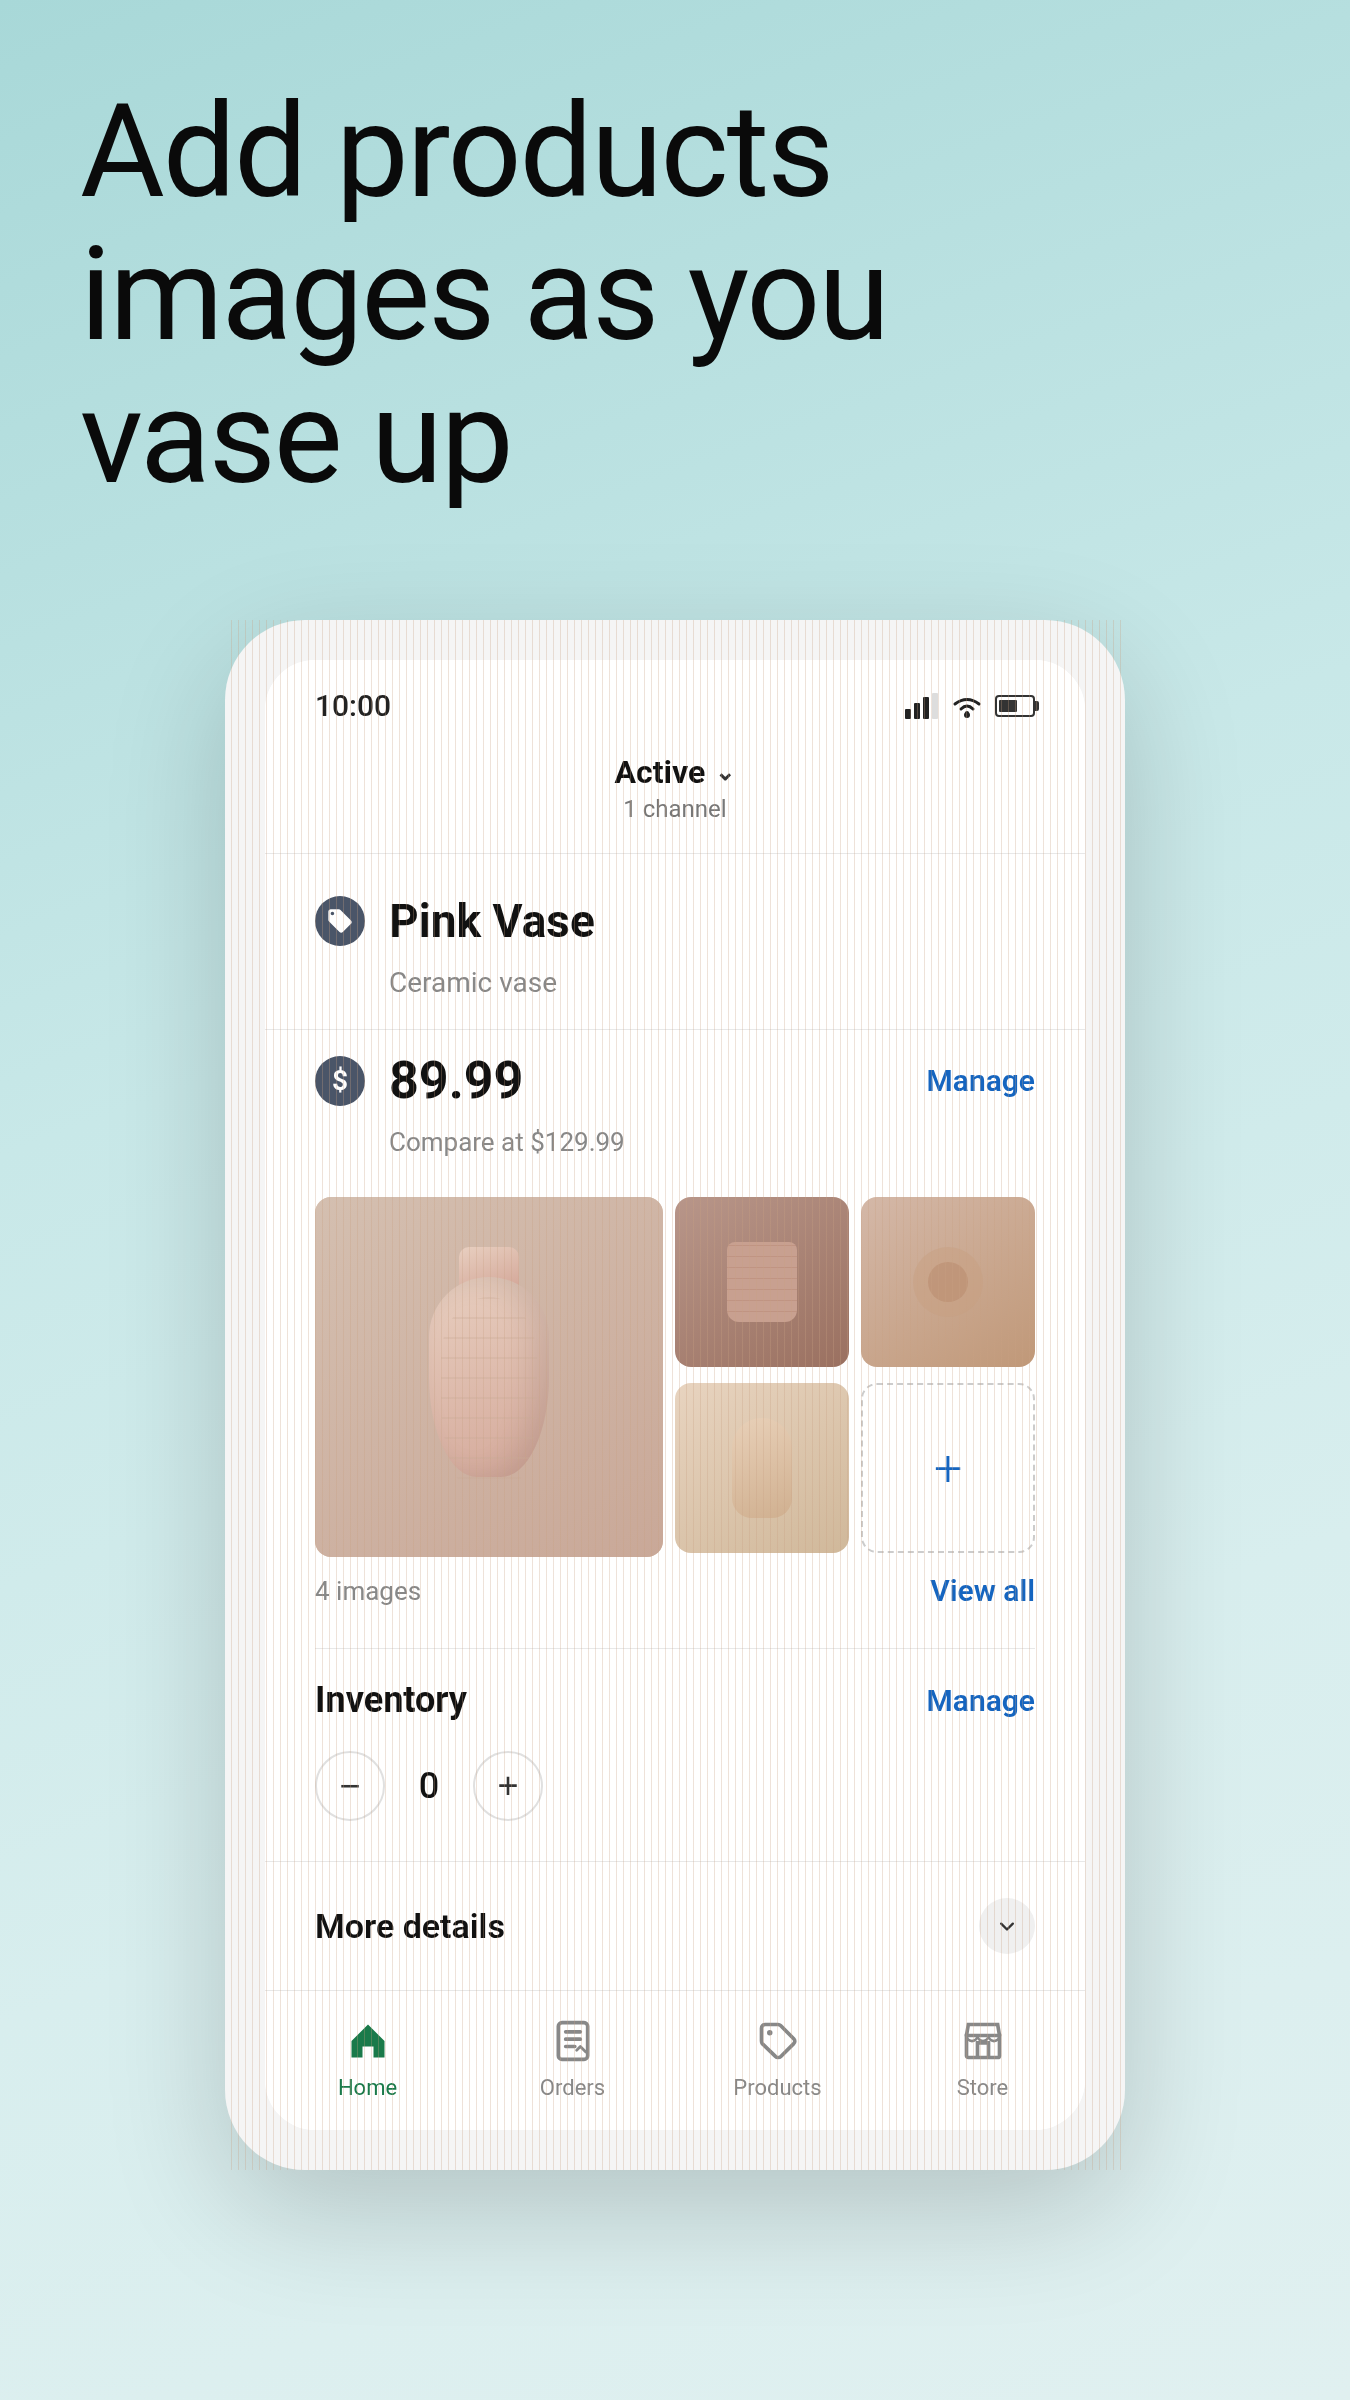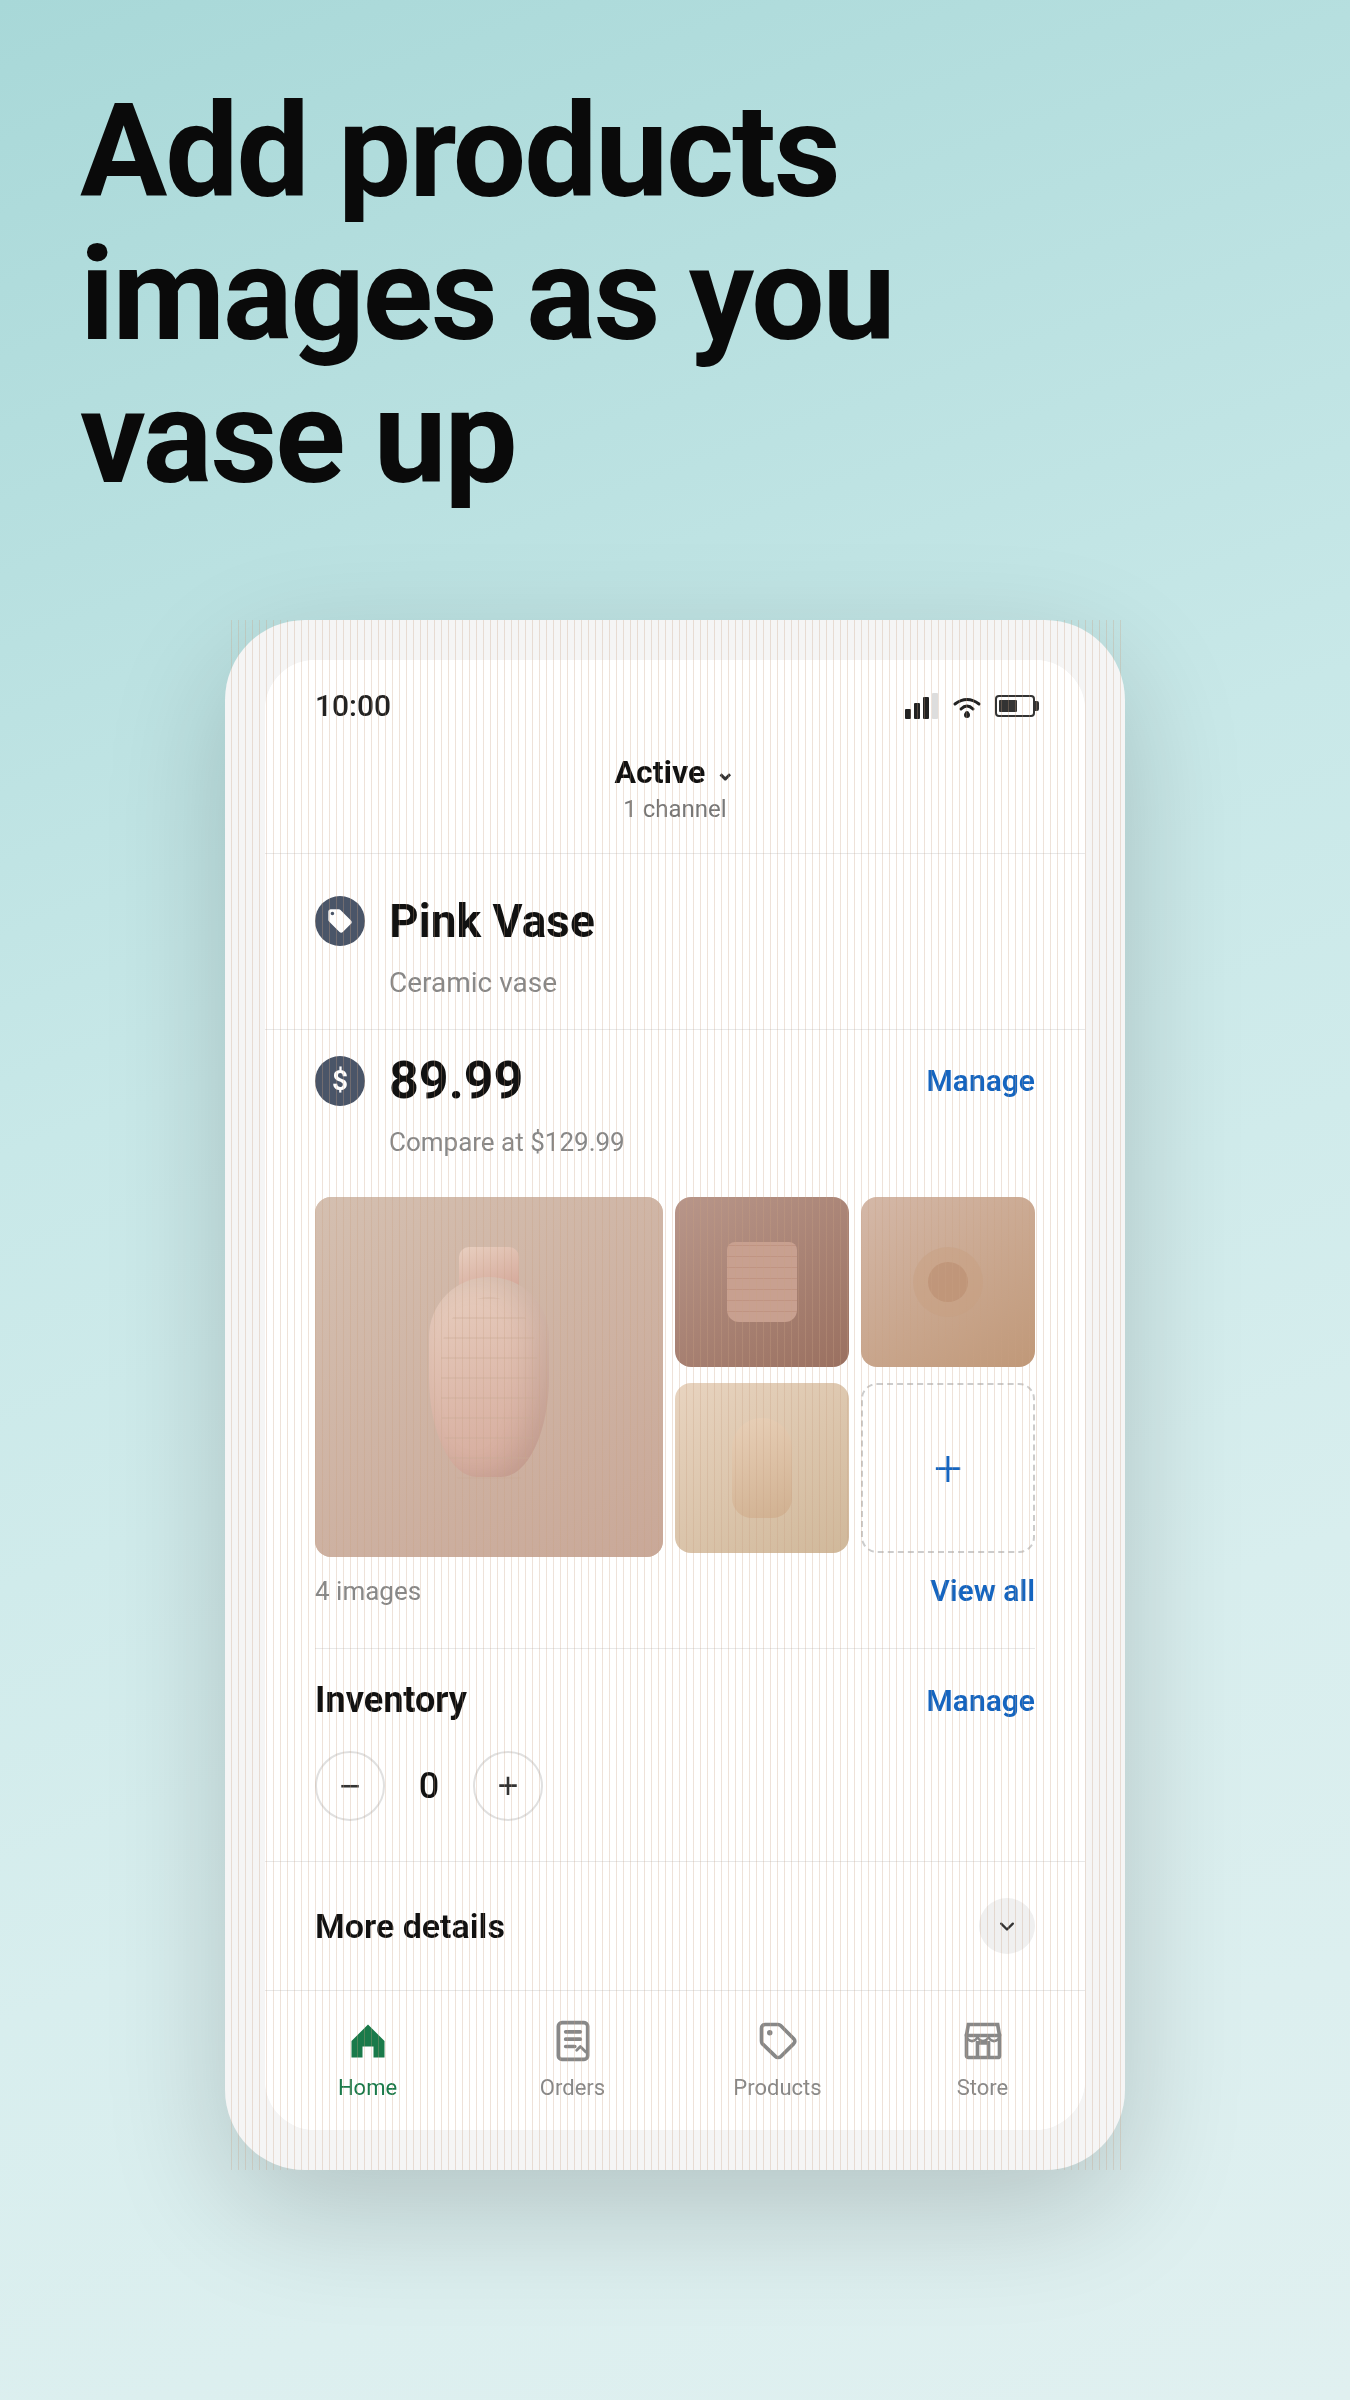--- a/index.html
+++ b/index.html
@@ -15,21 +15,21 @@
 
     .headline {
       position: absolute;
       top: 80px;
       left: 80px;
       right: 80px;
     }
 
     .headline h1 {
       font-size: 130px;
-      font-weight: 700;
+      font-weight: 400;
       color: #0a0a0a;
       line-height: 1.1;
       letter-spacing: -2px;
     }
 
     .phone-wrapper {
       position: absolute;
       top: 620px;
       left: 50%;
       transform: translateX(-50%);

